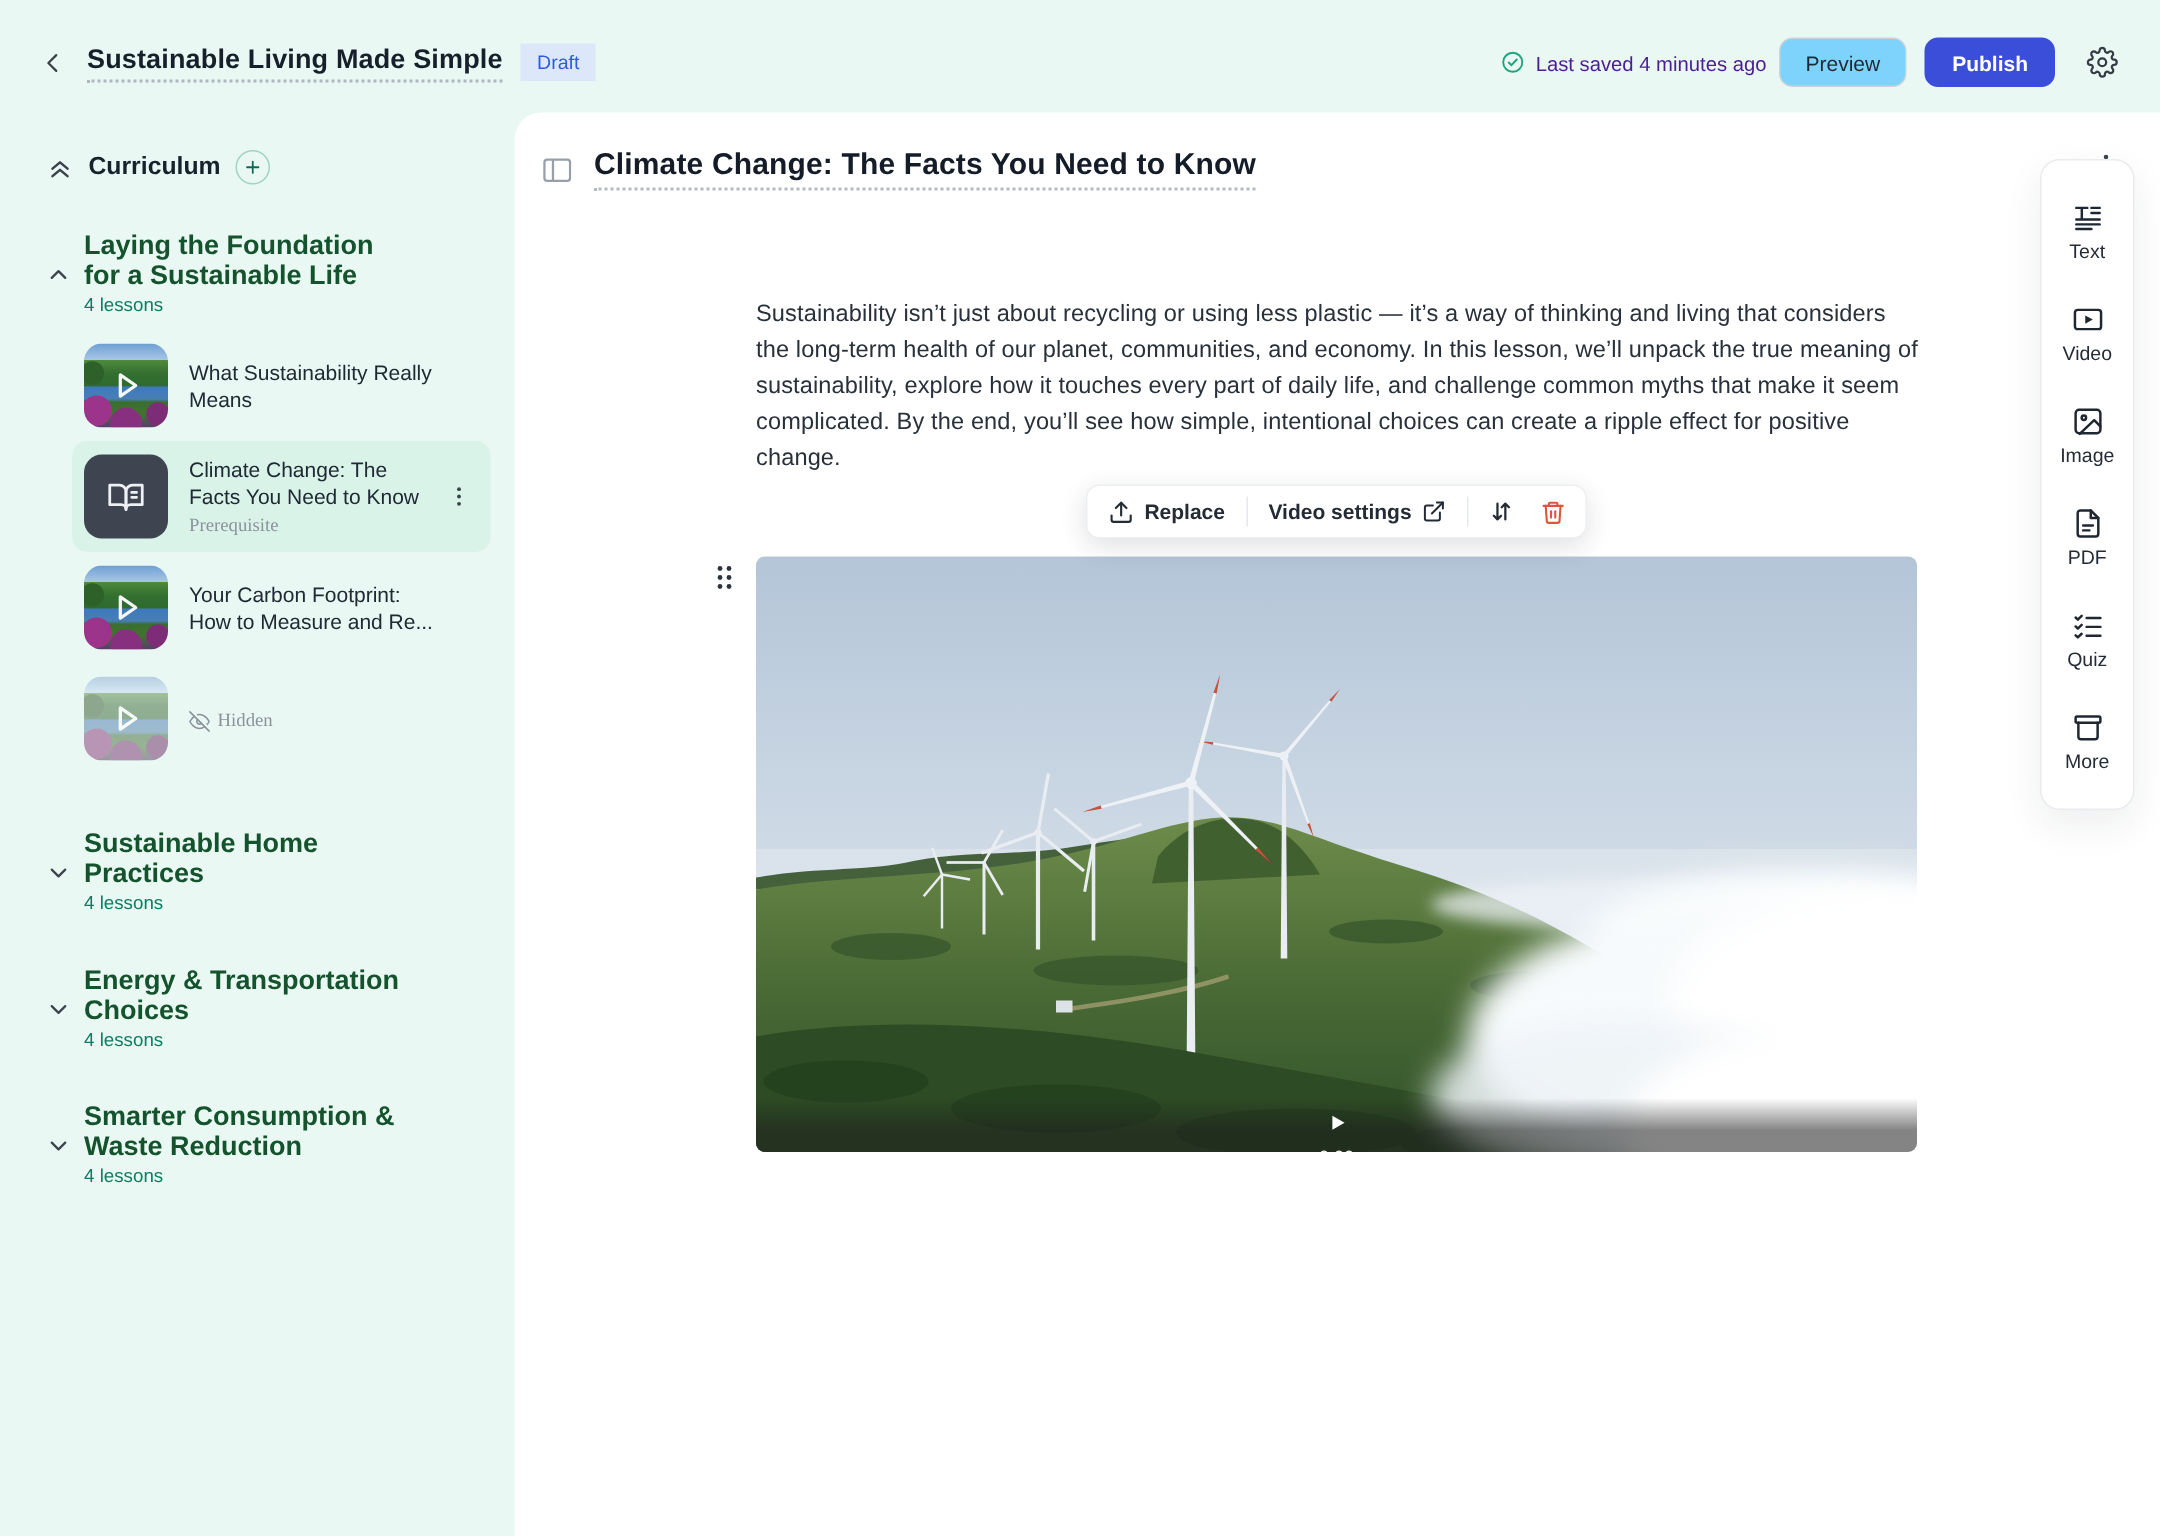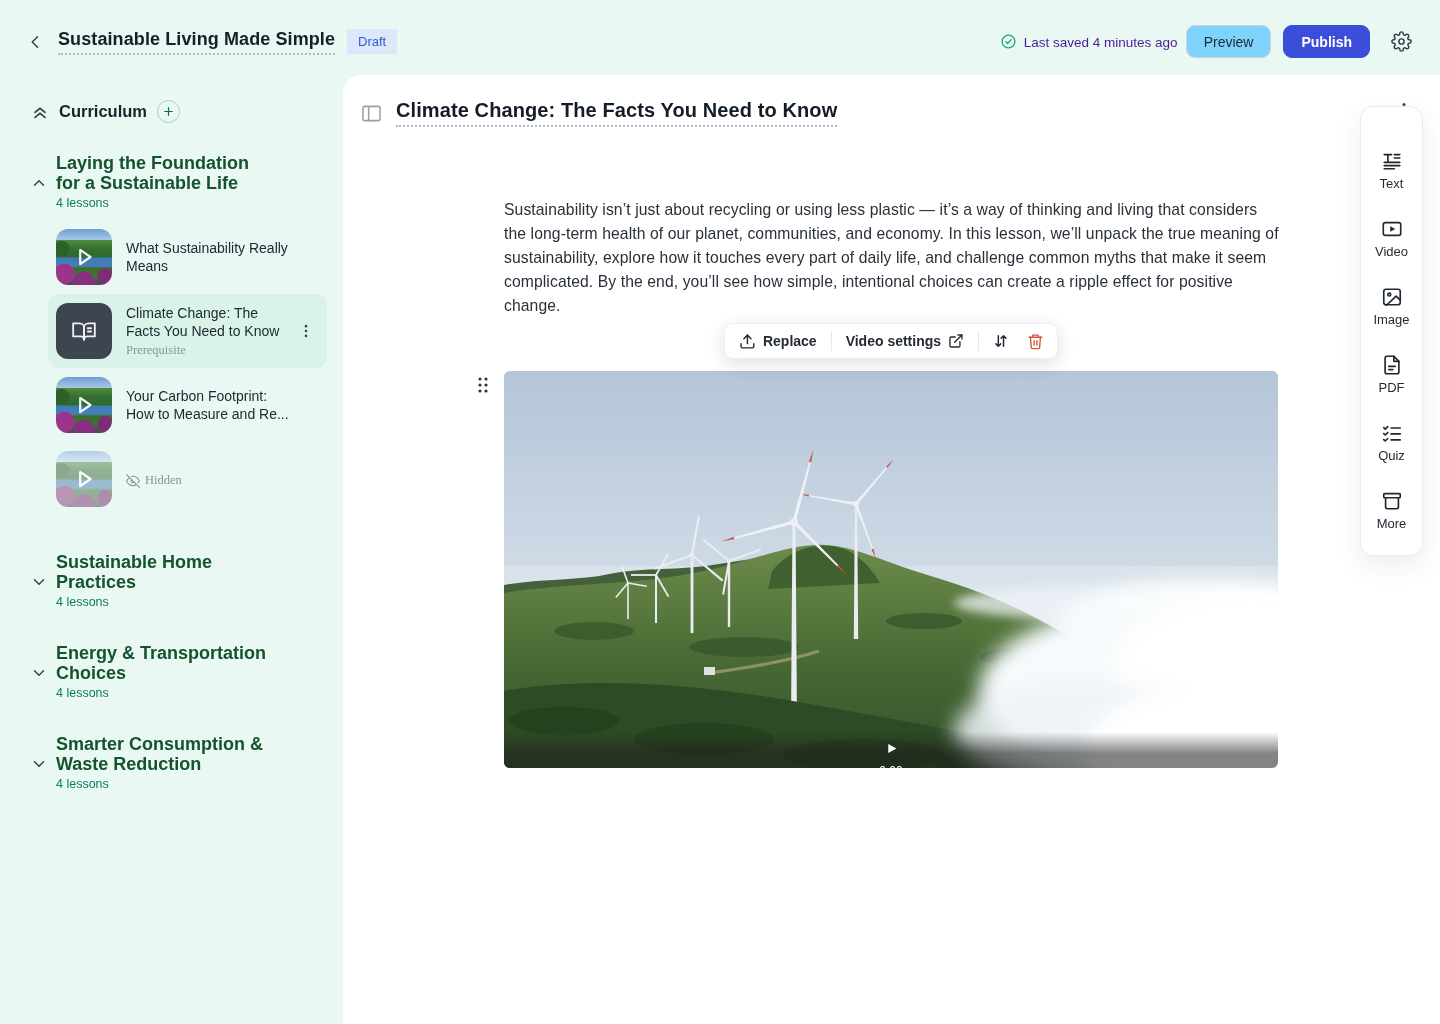--- a/index.html
+++ b/index.html
@@ -72,21 +72,21 @@
   .video-scene { position:absolute; inset:0; }
   .video-controls { position:absolute; left:0; right:0; bottom:0; height:36px; display:flex; align-items:flex-end; background:linear-gradient(180deg, rgba(40,40,40,0) 0%, rgba(30,30,30,.55) 60%); }
   .vc-inner { display:flex; align-items:center; width:100%; height:26px; padding:0 10px 4px 10px; gap:9px;flex-direction:column; }
   .vc-play { color:#fff; width:13px; height:13px; cursor:pointer; flex:none; }
   .vc-time { color:#fff; font-size:12px; flex:none; }
   .vc-scrubber { width:15px; height:15px; border-radius:50%; background:#fff; box-shadow:inset 0 0 0 3px #5a5a5a; flex:none; margin-left:2px; cursor:pointer; }
   .vc-track { flex:1; height:2.5px; background:rgba(255,255,255,.75); border-radius:2px; margin:0 8px 0 -4px; cursor:pointer; }
   .vc-ico { color:#fff; width:17px; height:17px; cursor:pointer; flex:none; }
 
   
-  .block-toolbar { position:absolute; top:106px; right:17px; width:63px; background:#fff; border:1px solid #e9ebee; border-radius:13px; box-shadow:0 10px 26px rgba(25,35,50,.08); padding:29px 0 11px 0; display:flex; flex-direction:column;justify-content:space-between; }
+  .block-toolbar { position:absolute; top:106px; right:17px; width:63px; background:#fff; border:1px solid #e9ebee; border-radius:13px; box-shadow:0 10px 26px rgba(25,35,50,.08); padding:13px 0 11px 0; display:flex; flex-direction:column;justify-content:space-between; }
   .bt-item { height:68px; display:flex; flex-direction:column; align-items:center; justify-content:center; gap:4px; cursor:pointer; color:#1f2731; }
   .bt-label { font-size:13px; color:#232b35; }
 
   svg { display:block; }
 </style>
 </head>
 <body>
 
 <div class="app">
 

